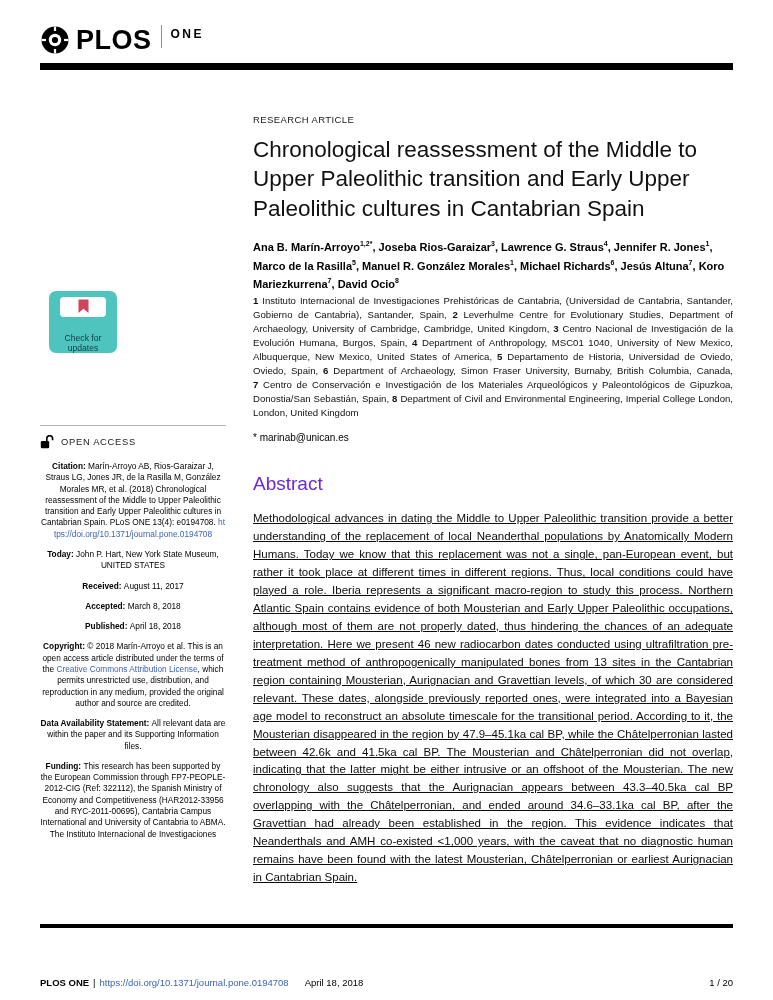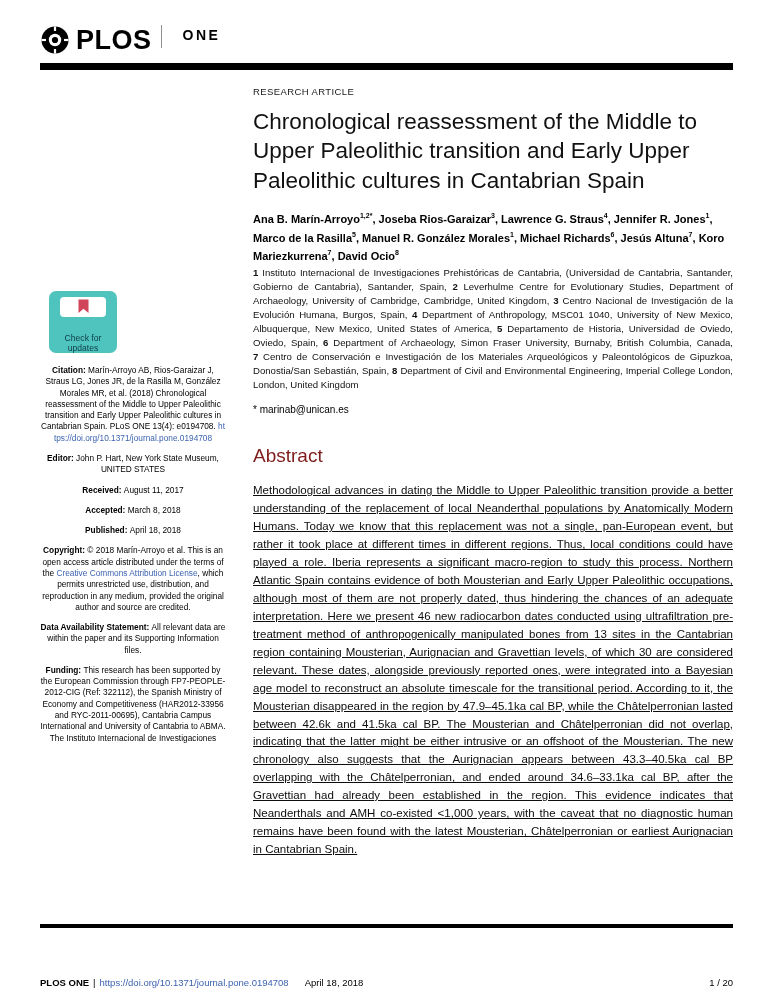--- a/index.html
+++ b/index.html
@@ -6,27 +6,27 @@
   html, body { background:#ffffff; }
   body { font-family:"Liberation Sans", sans-serif; color:#000; }
   .page { width:773px; height:1000px; background:#fff; padding:0 40px; display:flex; flex-direction:column; overflow:hidden; }
 
   
   .header { padding-top:25px; }
   .logo-row { display:flex; align-items:flex-start; }
   .logo-icon { width:30px; height:30px; margin-right:6px; }
   .logo-plos { font-size:27px; font-weight:bold; letter-spacing:0.5px; }
   .logo-divider { width:1px; height:23px; background:#8f8f8f; margin:0 9px; }
-  .logo-one { font-size:14px; font-weight:bold; letter-spacing:2.5px; margin-top:2px;margin-left:12px; }
+  .logo-one { font-size:12px; font-weight:bold; letter-spacing:2.5px; margin-top:2px; }
   .header-bar { height:7px; background:#000; margin-top:7px; }
 
   
   .content { display:flex; flex:1; gap:27px; overflow:hidden; }
   .sidebar { width:186px; flex-shrink:0; padding-top:221px; font-size:8.3px; line-height:1.36; }
-  .main { flex:1; padding-top:16px; }
+  .main { flex:1; padding-top:44px; }
 
   
   .crossmark { width:68px; height:62px; background:var(--badge_teal, #4fc4be); border-radius:7px; display:flex; flex-direction:column; align-items:center; padding-top:6px; margin-left:9px; cursor:pointer; }
   .crossmark-top { width:46px; height:27px; background:#fff; border-radius:4px; display:flex; align-items:center; justify-content:center; }
   .bookmark-svg { display:block; }
   .crossmark-label { margin-top:16px; font-size:8.6px; line-height:1.18; color:#0e3b46; text-align:center; width:54px; }
 
   
   .open-access { margin-top:72px; border-top:1px solid #b5b5b5; padding-top:9px; display:flex; align-items:center; gap:7px; }
   .open-access-label { font-size:9.4px; letter-spacing:0.7px; color:#1a1a1a; }
@@ -37,21 +37,21 @@
   .side-link { color:var(--link_blue, #3c63b0); text-decoration:none; word-break:break-all; cursor:pointer; }
 
   
   .kicker { font-size:9.5px; letter-spacing:0.4px; color:#1a1a1a; }
   .title { margin-top:10px; font-size:22.5px; font-weight:400; line-height:1.3; color:#111; }
   .authors { margin-top:16px; font-size:11px; font-weight:bold; line-height:1.6; }
   .authors sup { font-size:7px; }
   .affiliations { font-size:9.6px; line-height:1.47; text-align:justify; color:#111; }
   .affiliations b { font-weight:bold; }
   .email-line { margin-top:12px; font-size:10px; }
-  .abstract-title { margin-top:30px; font-size:19px; font-weight:400; color:#7f1d1d; }
+  .abstract-title { margin-top:30px; font-size:19px; font-weight:400; color:#6d28d9; }
   .abstract-body { margin-top:15px; font-size:11.5px; line-height:1.56; text-align:justify; color:#0d0d0d;text-decoration:underline; }
 
   
   .footer { padding-bottom:12px; }
   .footer-bar { height:4px; background:#000; }
   .footer-row { display:flex; justify-content:space-between; align-items:baseline; padding-top:9px; font-size:9.5px;margin-top:40px; }
   .footer-left b { font-weight:bold; }
   .footer-sep { margin:0 4px; }
   .footer-link { color:var(--link_blue, #3c63b0); text-decoration:none; cursor:pointer; }
   .footer-date { margin-left:16px; }
@@ -85,24 +85,31 @@
 
       <div class="crossmark">
         <div class="crossmark-top">
           <svg class="bookmark-svg" width="11" height="15" viewBox="0 0 11 15">
             <path d="M0.5 0.5 H10.5 V14 L5.5 9.8 L0.5 14 Z" fill="var(--bookmark_red, #d0455a)"></path>
           </svg>
         </div>
         <div class="crossmark-label">Check for updates</div>
       </div>
 
+      <div class="open-access">
+        <svg width="14" height="14" viewBox="0 0 14 14">
+          <rect x="0.8" y="6" width="8.4" height="7.2" rx="1.2" fill="#000"></rect>
+          <path d="M6.8 6 V3.6 A2.9 2.9 0 0 1 12.6 3.6 V5.2" fill="none" stroke="#000" stroke-width="1.6"></path>
+        </svg>
+        <span class="open-access-label">OPEN ACCESS</span>
+      </div>
 
       <div class="sidebar-entries">
           <p class="side-entry"><b>Citation: </b><span>Marín-Arroyo AB, Rios-Garaizar J, Straus LG, Jones JR, de la Rasilla M, González Morales MR, et al. (2018) Chronological reassessment of the Middle to Upper Paleolithic transition and Early Upper Paleolithic cultures in Cantabrian Spain. PLoS ONE 13(4): e0194708. </span><a href="#" class="side-link">https://doi.org/10.1371/journal.pone.0194708</a></p>
-          <p class="side-entry"><b>Editor: </b><span>John P. Hart, New York State Museum, UNITED STATES</span></p>
+          <p class="side-entry"><b>Today: </b><span>John P. Hart, New York State Museum, UNITED STATES</span></p>
           <p class="side-entry"><b>Received: </b><span>August 11, 2017</span></p>
           <p class="side-entry"><b>Accepted: </b><span>March 8, 2018</span></p>
           <p class="side-entry"><b>Published: </b><span>April 18, 2018</span></p>
           <p class="side-entry"><b>Copyright: </b><span>© 2018 Marín-Arroyo et al. This is an open access article distributed under the terms of the </span><a href="#" class="side-link">Creative Commons Attribution License</a><span>, which permits unrestricted use, distribution, and reproduction in any medium, provided the original author and source are credited.</span></p>
           <p class="side-entry"><b>Data Availability Statement: </b><span>All relevant data are within the paper and its Supporting Information files.</span></p>
           <p class="side-entry"><b>Funding: </b><span>This research has been supported by the European Commission through FP7-PEOPLE-2012-CIG (Ref: 322112), the Spanish Ministry of Economy and Competitiveness (HAR2012-33956 and RYC-2011-00695), Cantabria Campus International and University of Cantabria to ABMA. The Instituto Internacional de Investigaciones</span></p>
         </div>
     </aside>
 
     <main class="main">

